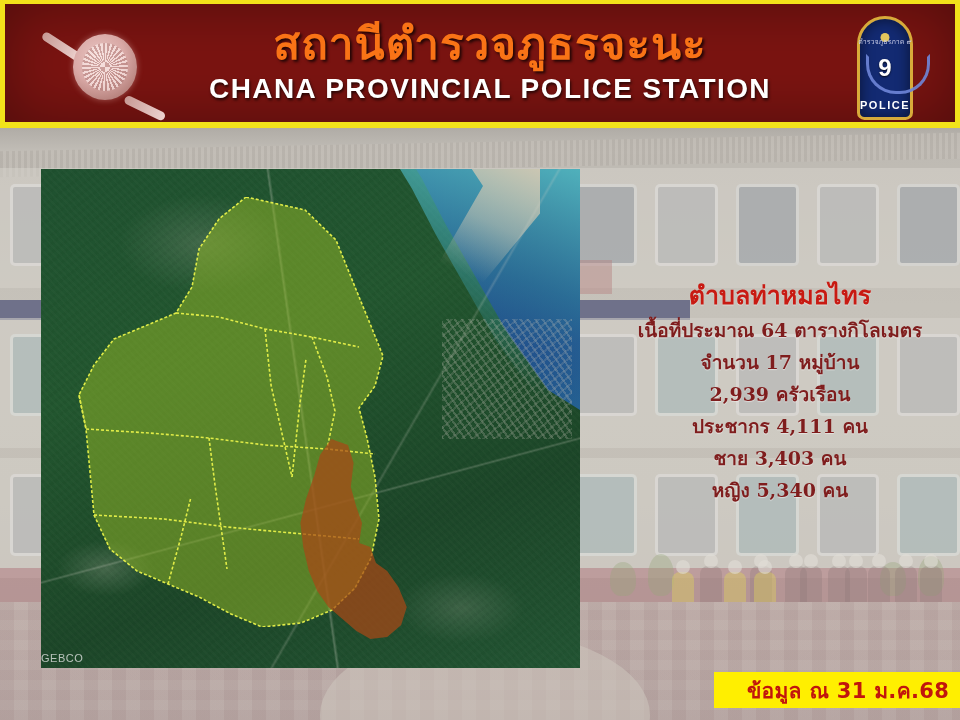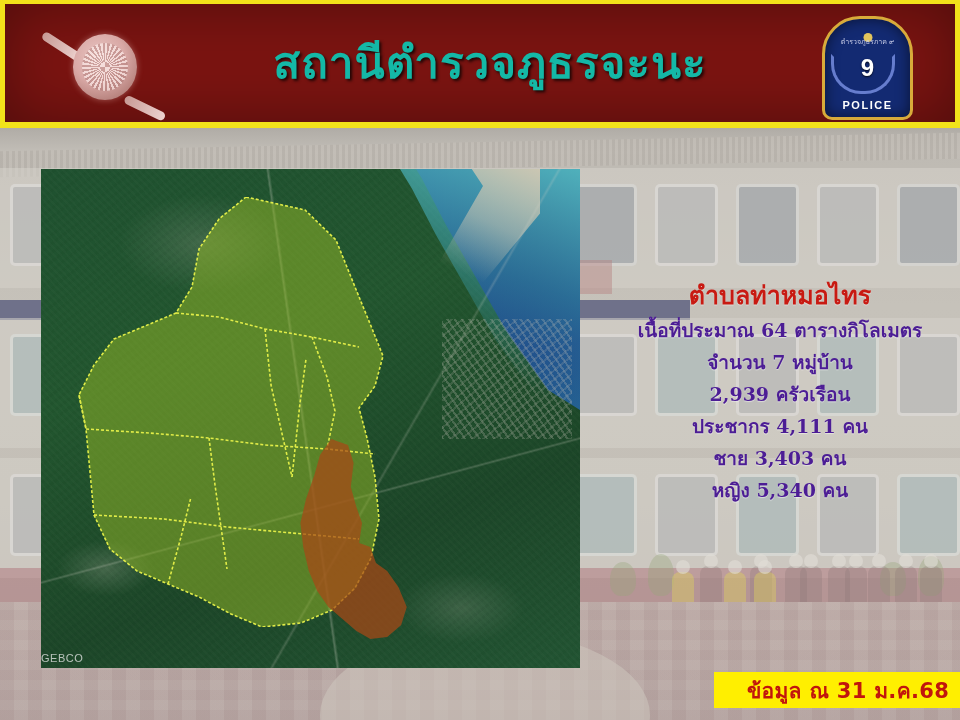--- a/index.html
+++ b/index.html
@@ -60,25 +60,25 @@
      box-shadow:0 0 6px rgba(255,220,215,.35);}
   .emblem-left .disc::after{content:"";position:absolute;inset:9px;border-radius:50%;
      background:repeating-conic-gradient(from 0deg, rgba(255,240,238,.75) 0 6deg, rgba(150,95,92,.35) 6deg 12deg);
      opacity:.85;}
   .emblem-left .stalk{position:absolute;width:44px;height:9px;border-radius:5px;
      background:linear-gradient(90deg,#c79a95,#edd2cf);transform-origin:left center;}
   .emblem-left .stalk.a{left:4px;top:14px;transform:rotate(33deg);}
   .emblem-left .stalk.b{left:86px;top:78px;transform:rotate(26deg);}
   .title-wrap{position:absolute;left:190px;right:170px;top:0;bottom:0;
      display:flex;flex-direction:column;align-items:center;justify-content:center;}
-  .title-th{font-family:"DejaVu Sans",sans-serif;font-size:44px;font-weight:bold;color:#14b8a6;
+  .title-th{font-family:"DejaVu Sans",sans-serif;font-size:44px;font-weight:bold;color:#f97316;
      line-height:1.06;text-shadow:2px 2px 3px rgba(0,0,0,.75);letter-spacing:1px;}
   .title-en{font-family:"Liberation Sans",sans-serif;font-size:28px;font-weight:bold;color:#ffffff;
      letter-spacing:1.4px;margin-top:6px;text-shadow:1px 2px 3px rgba(0,0,0,.7);}
-  .badge{position:absolute;right:42px;top:12px;width:91px;height:104px;}
+  .badge{position:absolute;right:42px;top:12px;width:56px;height:104px;}
   .badge .shield{position:absolute;inset:0;background:#132a72;
      border:3px solid #d8ab3a;border-radius:38px 38px 10px 10px;
      box-shadow:inset 0 0 14px rgba(0,0,0,.55);}
   .badge .shield::before{content:"";position:absolute;left:50%;top:14px;transform:translateX(-50%);
      width:9px;height:9px;border-radius:50%;background:#e3c55c;}
   .badge .thai-arc{position:absolute;left:0;right:0;top:20px;text-align:center;
      font-family:"DejaVu Sans",sans-serif;font-size:7px;color:#c9cde8;}
   .badge .num{position:absolute;left:0;right:0;top:38px;text-align:center;
      font-family:"Liberation Sans",sans-serif;font-size:24px;font-weight:bold;color:#ffffff;
      text-shadow:0 1px 2px rgba(0,0,0,.8);}
@@ -135,21 +135,21 @@
                         66% 54%, 70% 62%, 78% 66%, 86% 74%, 92% 84%, 88% 93%, 78% 99%,
                         66% 100%, 56% 96%, 46% 90%, 36% 84%, 28% 76%, 22% 66%, 18% 54%,
                         16% 42%, 20% 30%, 26% 18%, 30% 8%);}
   .gebco{position:absolute;left:0px;bottom:4px;font-family:"Liberation Sans",sans-serif;
       font-size:11px;color:rgba(235,235,235,.75);letter-spacing:.5px;}
 
   
   .info{position:absolute;left:600px;top:282px;width:360px;text-align:center;}
   .info-title{font-family:Liberation Mono, monospace;font-size:25px;font-weight:bold;color:#c81a12;
       line-height:1.25;text-shadow:0 1px 1px rgba(255,255,255,.45);}
-  .info-line{font-family:"DejaVu Serif",serif;font-size:19px;font-weight:bold;color:#4c1d95;
+  .info-line{font-family:"DejaVu Serif",serif;font-size:19px;font-weight:bold;color:#7f1d1d;
       line-height:1.52;margin-top:3px;text-shadow:0 1px 1px rgba(255,255,255,.5);}
 
   
   .footer-banner{position:absolute;left:714px;top:672px;width:268px;height:36px;
       background:#ffef00;display:flex;align-items:center;justify-content:center;}
   .footer-banner span{font-family:"DejaVu Sans",sans-serif;font-size:21px;font-weight:bold;color:#c1150d;
       letter-spacing:.3px;}
 </style>
 </head>
 <body>
@@ -244,20 +244,21 @@
     <div class="header-inner">
 
       <div class="emblem-left">
         <div class="stalk a"></div>
         <div class="disc"></div>
         <div class="stalk b"></div>
       </div>
 
       <div class="title-wrap">
         <div class="title-th">สถานีตำรวจภูธรจะนะ</div>
+        <div class="title-en">CHANA PROVINCIAL POLICE STATION</div>
       </div>
 
       <div class="badge">
         <div class="shield"></div>
         <div class="thai-arc">ตำรวจภูธรภาค ๙</div>
         <div class="wreath"></div>
         <div class="num">9</div>
         <div class="word">POLICE</div>
       </div>
 
@@ -297,21 +298,21 @@
     </div>
 
     <div class="subdistrict"></div>
 
     <div class="gebco">GEBCO</div>
   </div>
 
   <div class="info">
     <div class="info-title">ตำบลท่าหมอไทร</div>
     <div class="info-line">เนื้อที่ประมาณ 64 ตารางกิโลเมตร</div>
-    <div class="info-line">จำนวน 7 หมู่บ้าน</div>
+    <div class="info-line">จำนวน 17 หมู่บ้าน</div>
     <div class="info-line">2,939 ครัวเรือน</div>
     <div class="info-line">ประชากร 4,111 คน</div>
     <div class="info-line">ชาย 3,403 คน</div>
     <div class="info-line">หญิง 5,340 คน</div>
   </div>
 
   <div class="footer-banner">
     <span>ข้อมูล ณ 31 ม.ค.68</span>
   </div>
 

